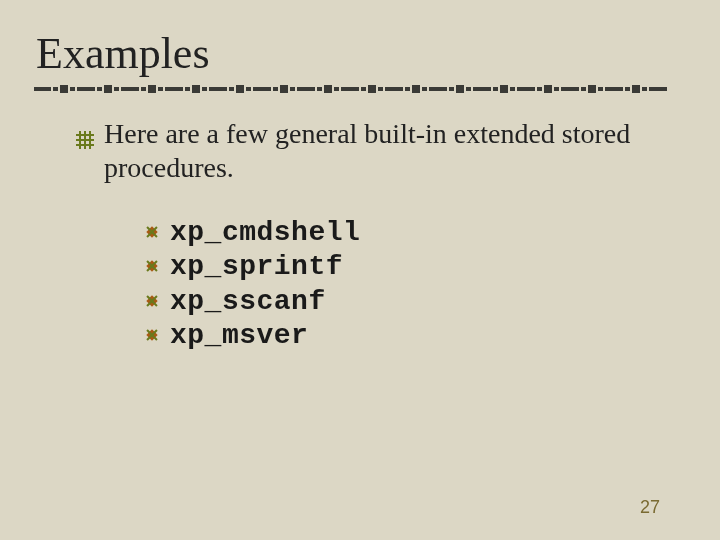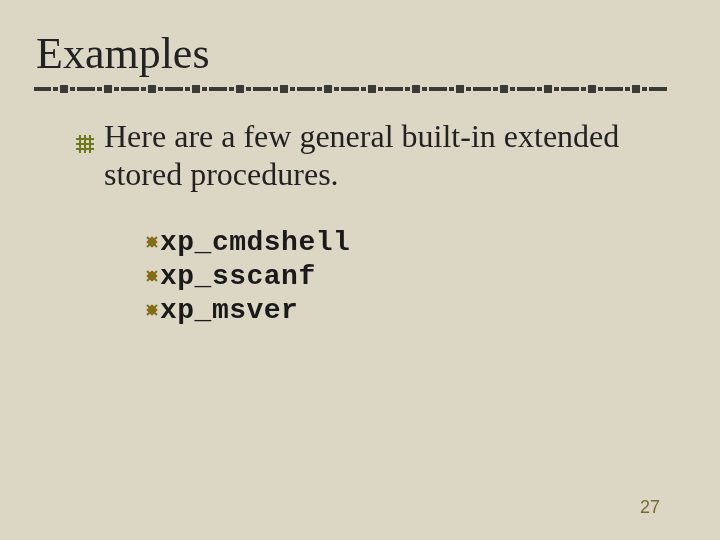--- a/index.html
+++ b/index.html
@@ -45,39 +45,40 @@
     margin-bottom: 22px;
   }
   .divider svg {
     display: block;
   }
   .body-text {
     display: flex;
     align-items: flex-start;
     gap: 10px;
     margin-left: 40px;
-    font-size: 32px;
+    font-size: 28px;
     line-height: 1.2;
     color: #222;
     max-width: 560px;
   }
   .main-bullet-icon {
     flex: 0 0 auto;
     margin-top: 6px;
   }
   .proc-list {
     margin: 32px 0 0 108px;
     font-family: "Courier New", Courier, monospace;
     font-size: 28px;
     font-weight: bold;
     letter-spacing: 0.5px;
     color: #1a1a1a;
   }
   .proc-item {
     display: flex;
+    gap: 10px;
     line-height: 1.22;
   }
   .proc-bullet {
     flex: 0 0 auto;
   }
   .page-num {
     position: absolute;
     right: 60px;
     bottom: 22px;
     font-family: Arial, Helvetica, sans-serif;
@@ -197,20 +198,30 @@
       <span>xp_cmdshell</span>
     </div>
     <div class="proc-item">
       <span class="proc-bullet">
         <svg width="16" height="16" viewBox="0 0 16 16">
           <rect x="4" y="4" width="8" height="8" fill="#a85a14" transform="rotate(45 8 8)"></rect>
           <rect x="7" y="1" width="2" height="14" fill="#6a7a1c" transform="rotate(45 8 8)"></rect>
           <rect x="1" y="7" width="14" height="2" fill="#6a7a1c" transform="rotate(45 8 8)"></rect>
         </svg>
       </span>
+      <span>xp_sprintf</span>
+    </div>
+    <div class="proc-item">
+      <span class="proc-bullet">
+        <svg width="16" height="16" viewBox="0 0 16 16">
+          <rect x="4" y="4" width="8" height="8" fill="#a85a14" transform="rotate(45 8 8)"></rect>
+          <rect x="7" y="1" width="2" height="14" fill="#6a7a1c" transform="rotate(45 8 8)"></rect>
+          <rect x="1" y="7" width="14" height="2" fill="#6a7a1c" transform="rotate(45 8 8)"></rect>
+        </svg>
+      </span>
       <span>xp_sscanf</span>
     </div>
     <div class="proc-item">
       <span class="proc-bullet">
         <svg width="16" height="16" viewBox="0 0 16 16">
           <rect x="4" y="4" width="8" height="8" fill="#a85a14" transform="rotate(45 8 8)"></rect>
           <rect x="7" y="1" width="2" height="14" fill="#6a7a1c" transform="rotate(45 8 8)"></rect>
           <rect x="1" y="7" width="14" height="2" fill="#6a7a1c" transform="rotate(45 8 8)"></rect>
         </svg>
       </span>

